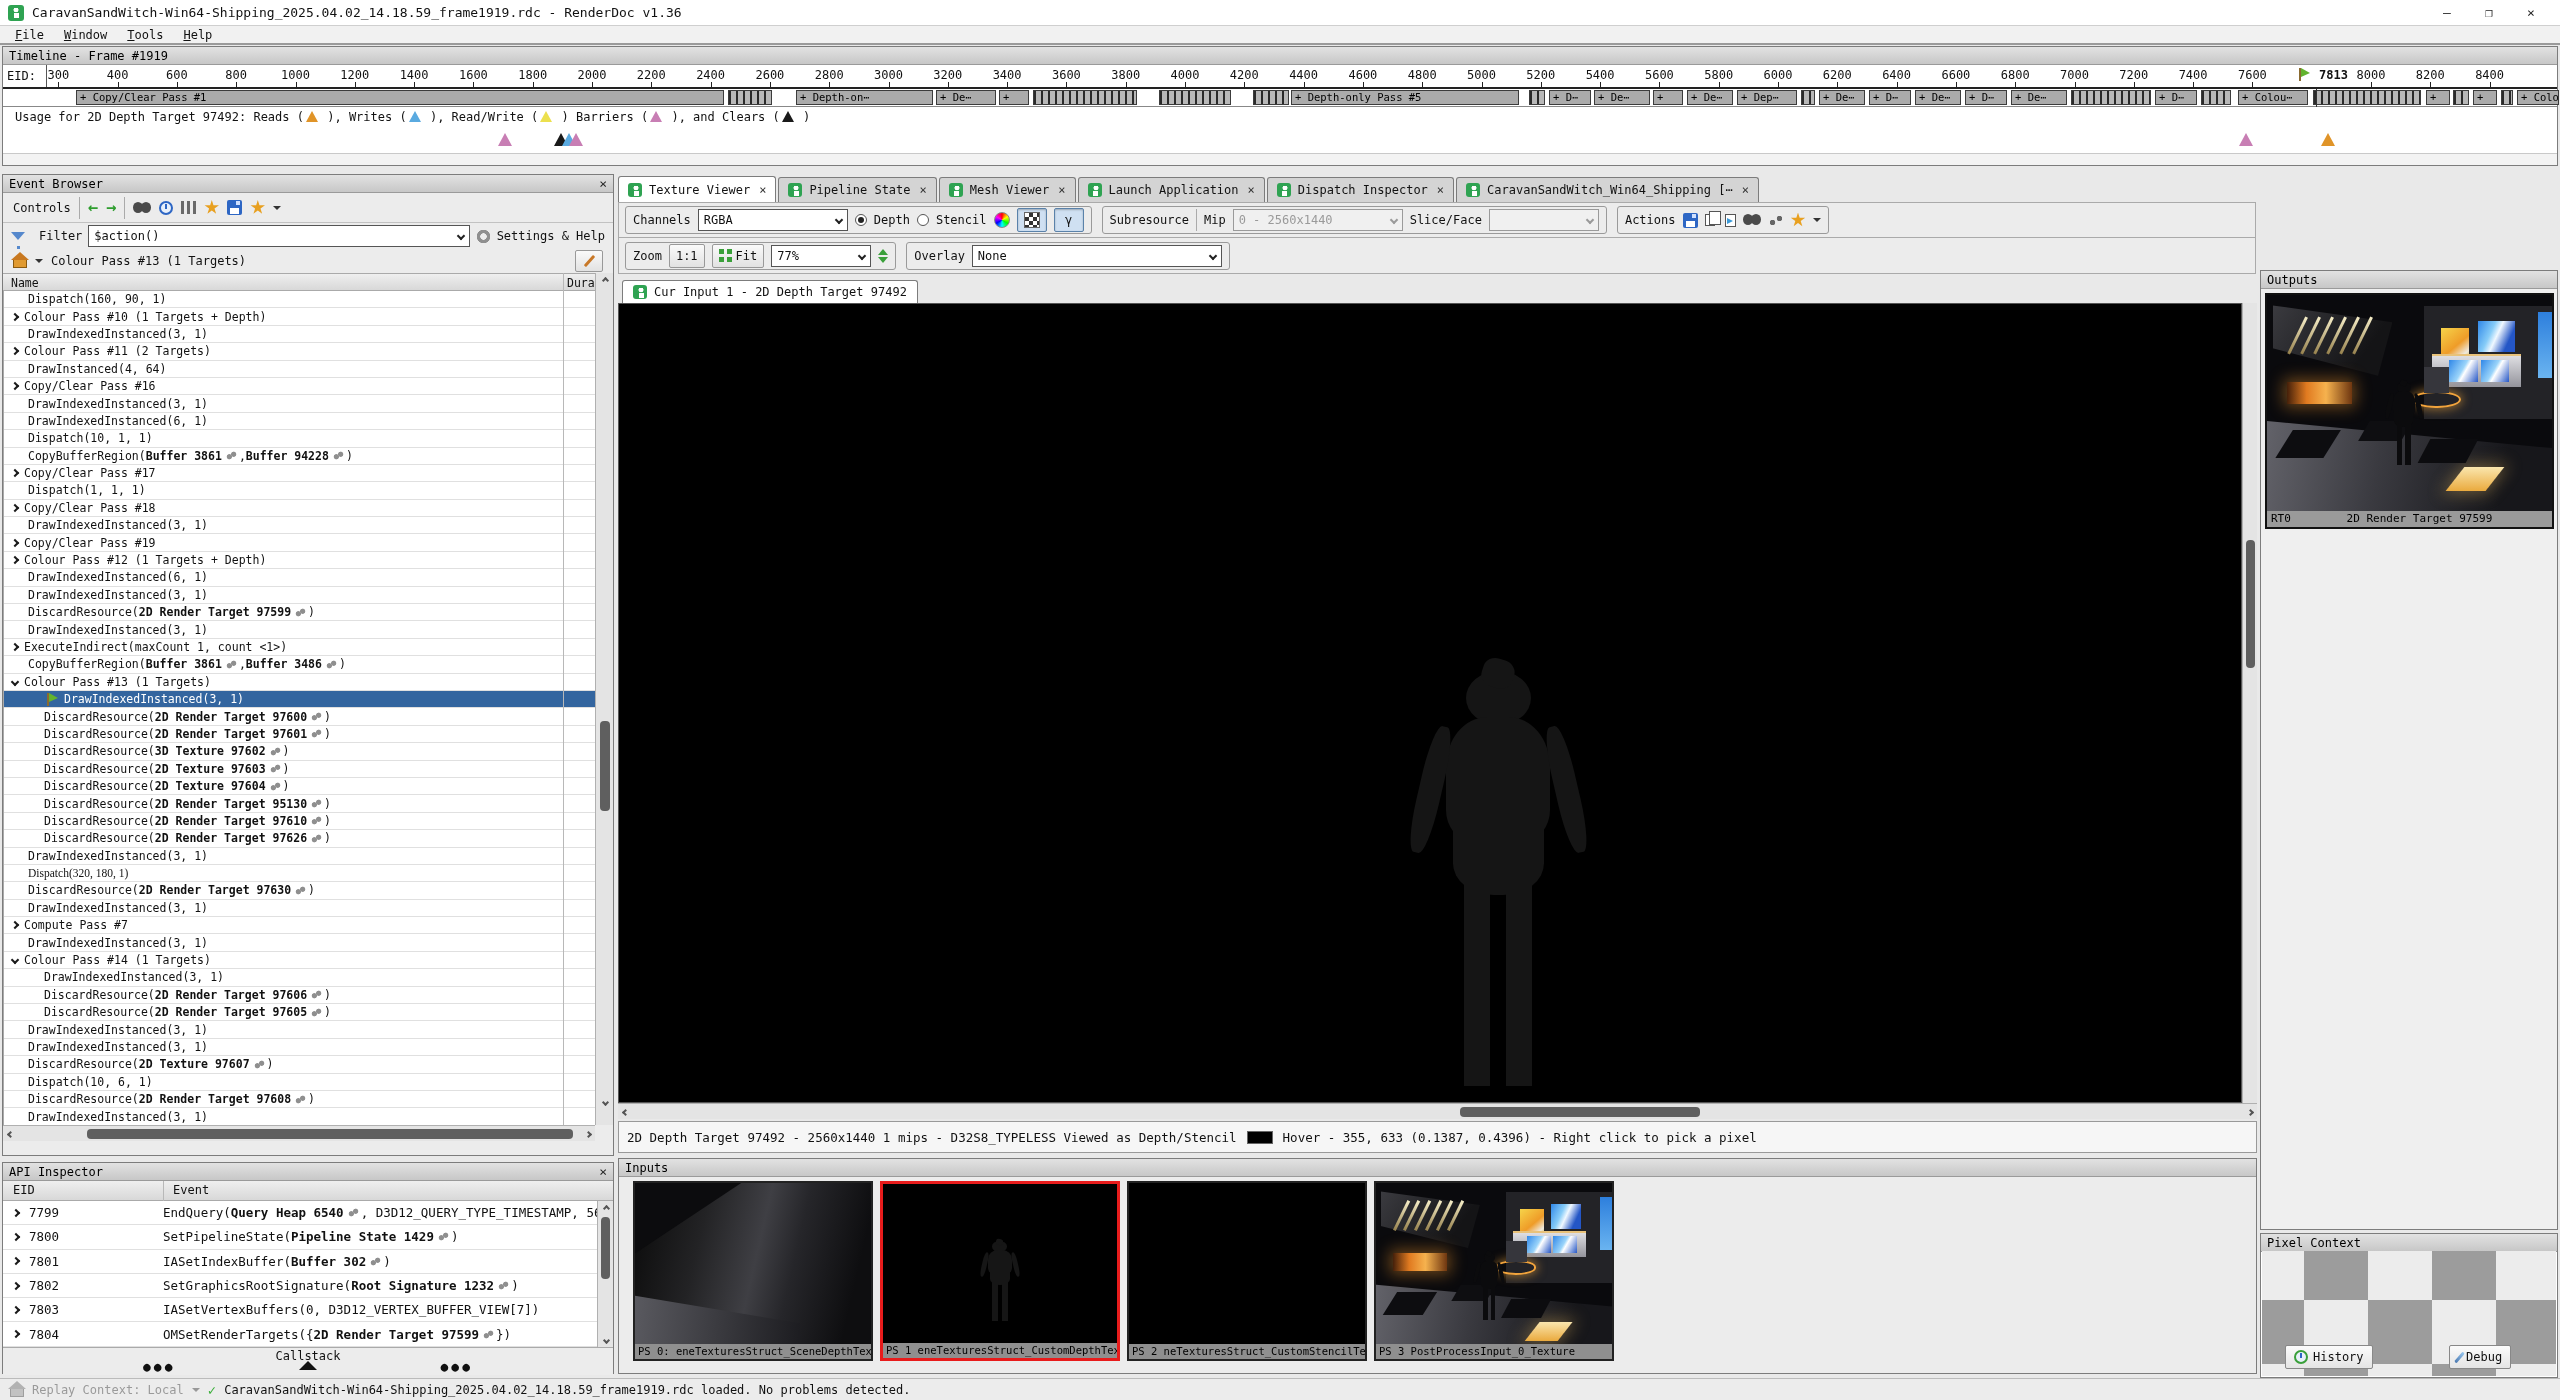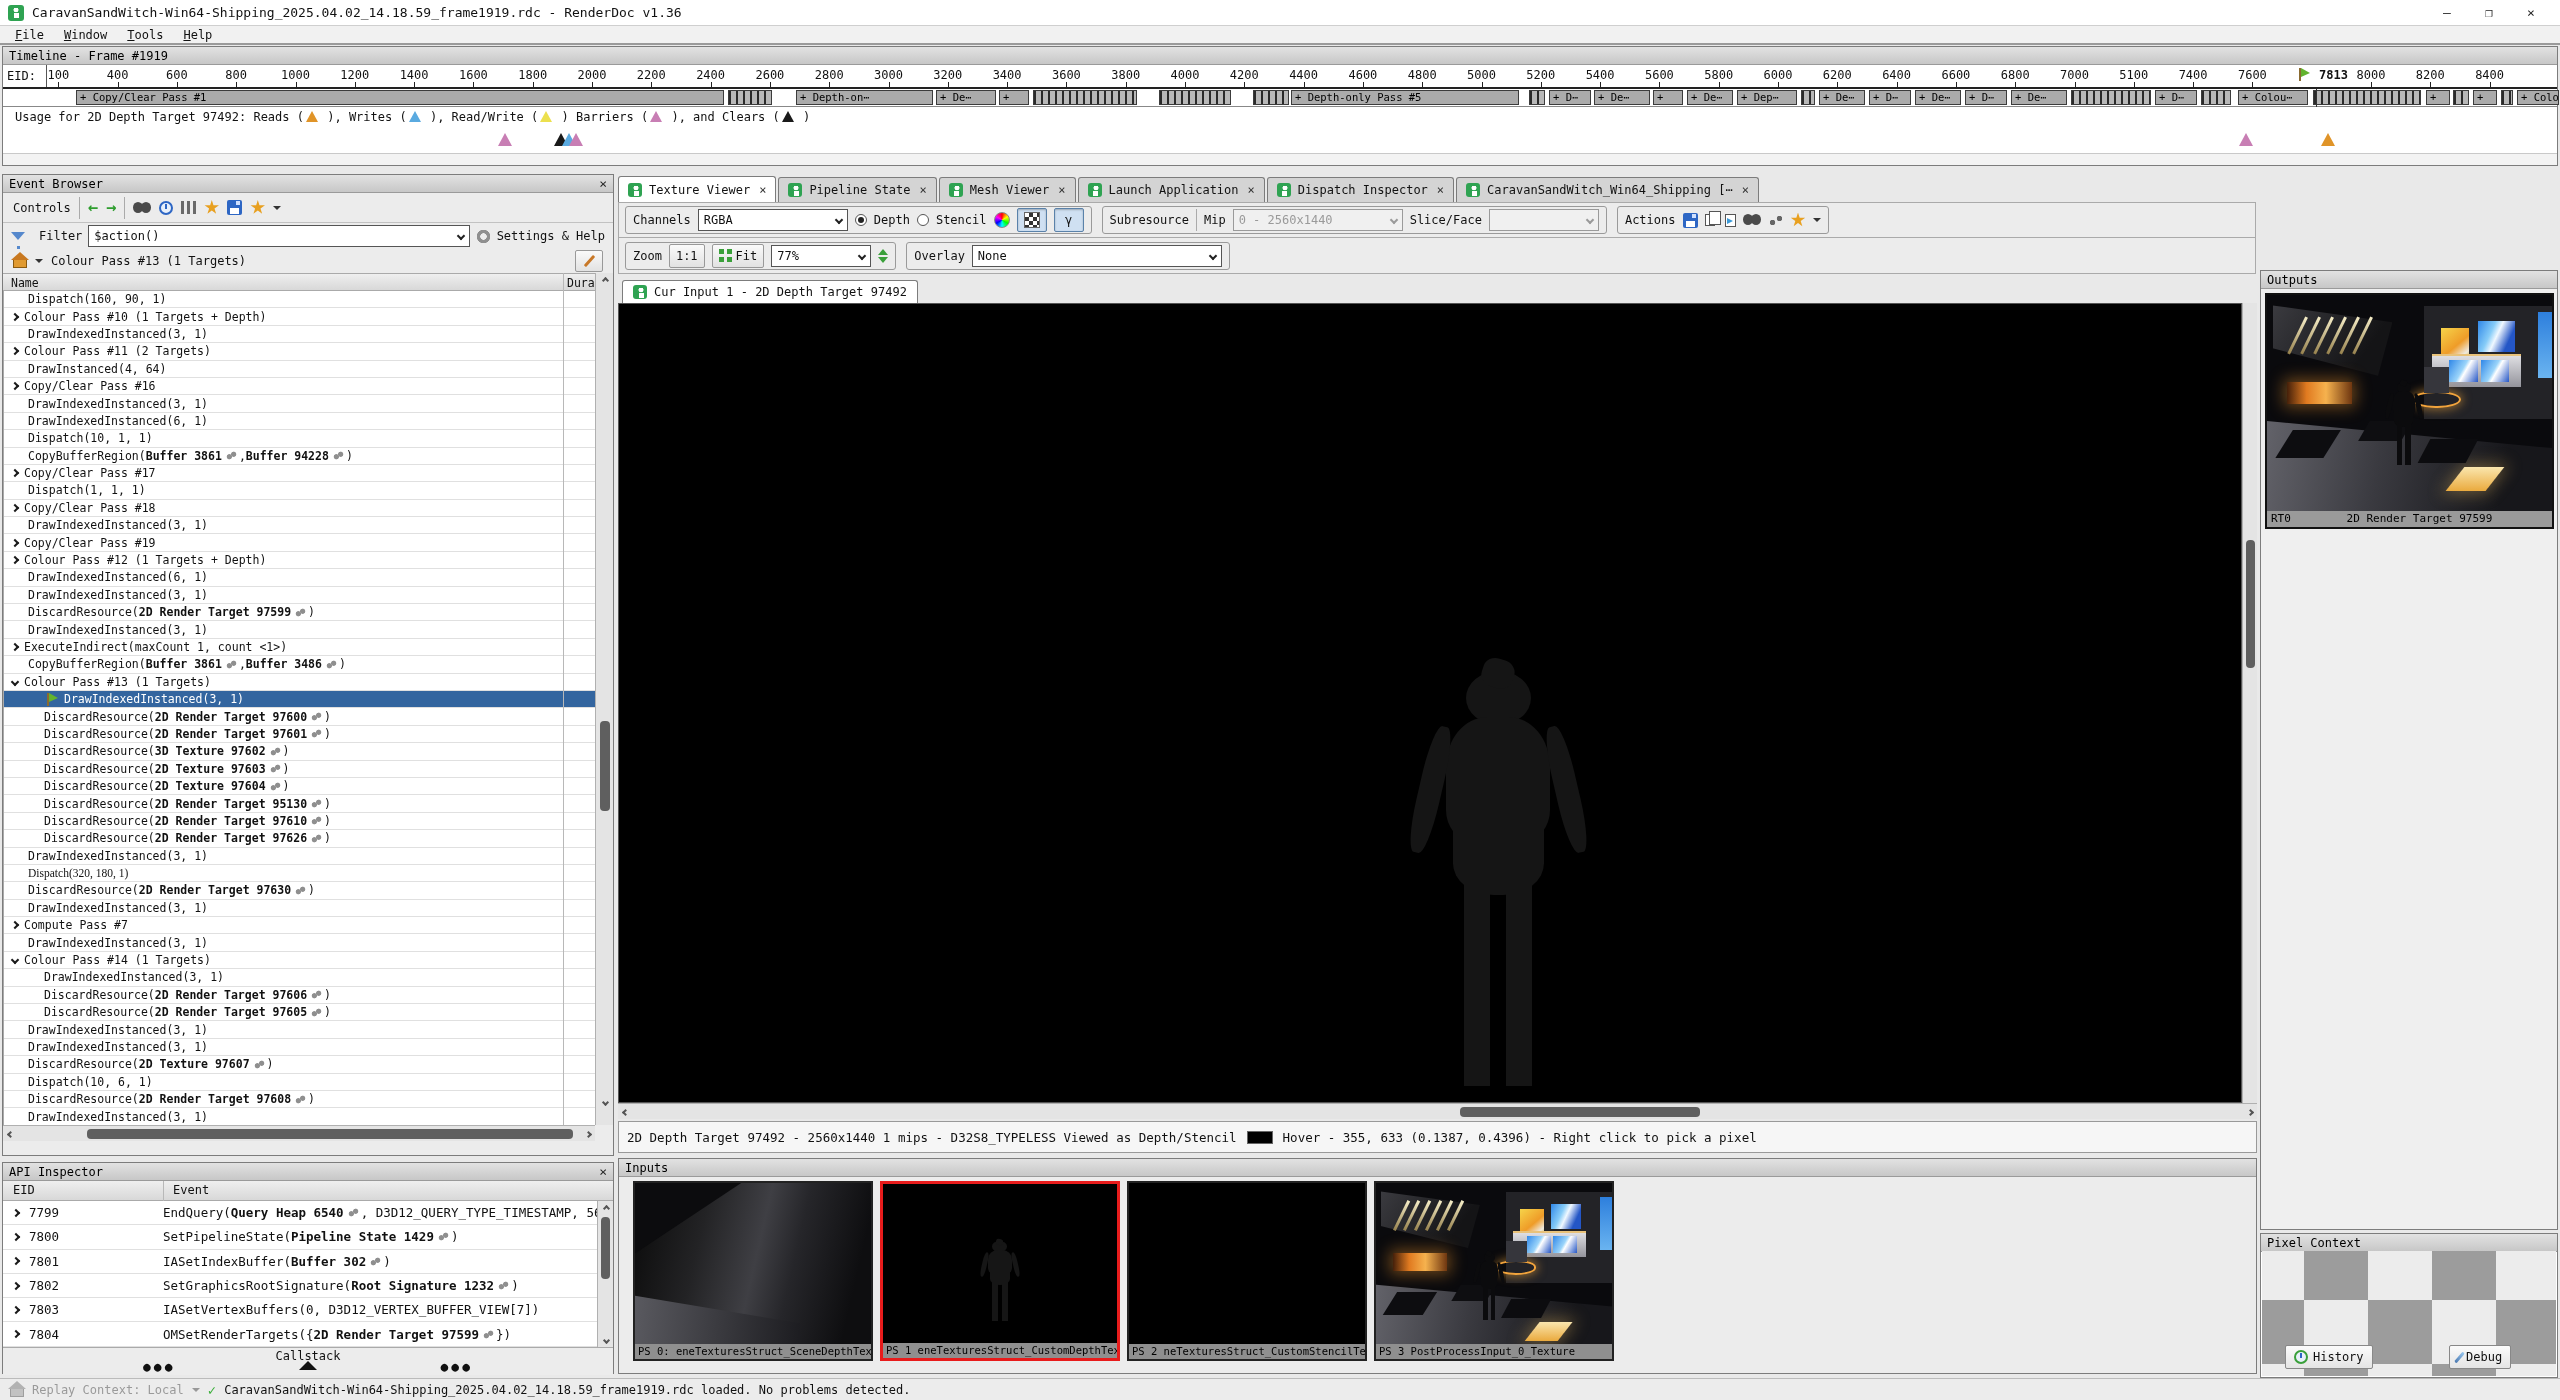--- a/index.html
+++ b/index.html
@@ -190,21 +190,21 @@
       <span class="menu-item"><u>H</u>elp</span>
     </div>
 
   <div id="timeline" class="panel">
     <div class="panel-hdr">
       <span>Timeline - Frame #1919</span>
     </div>
     <div id="ruler-row">
       <div id="eid-label">EID:</div>
       <div id="ruler">
-          <span class="tick" style="left: 11.3px;">100</span>
+          <span class="tick" style="left: 11.3px;">300</span>
           <span class="tickmark" style="left: 11.3px;"></span>
           <span class="tick" style="left: 70.6px;">400</span>
           <span class="tickmark" style="left: 70.6px;"></span>
           <span class="tick" style="left: 129.9px;">600</span>
           <span class="tickmark" style="left: 129.9px;"></span>
           <span class="tick" style="left: 189.2px;">800</span>
           <span class="tickmark" style="left: 189.2px;"></span>
           <span class="tick" style="left: 248.5px;">1000</span>
           <span class="tickmark" style="left: 248.5px;"></span>
           <span class="tick" style="left: 307.8px;">1200</span>
@@ -260,21 +260,21 @@
           <span class="tick" style="left: 1790.3px;">6200</span>
           <span class="tickmark" style="left: 1790.3px;"></span>
           <span class="tick" style="left: 1849.6px;">6400</span>
           <span class="tickmark" style="left: 1849.6px;"></span>
           <span class="tick" style="left: 1908.9px;">6600</span>
           <span class="tickmark" style="left: 1908.9px;"></span>
           <span class="tick" style="left: 1968.2px;">6800</span>
           <span class="tickmark" style="left: 1968.2px;"></span>
           <span class="tick" style="left: 2027.5px;">7000</span>
           <span class="tickmark" style="left: 2027.5px;"></span>
-          <span class="tick" style="left: 2086.8px;">5100</span>
+          <span class="tick" style="left: 2086.8px;">7200</span>
           <span class="tickmark" style="left: 2086.8px;"></span>
           <span class="tick" style="left: 2146.1px;">7400</span>
           <span class="tickmark" style="left: 2146.1px;"></span>
           <span class="tick" style="left: 2205.4px;">7600</span>
           <span class="tickmark" style="left: 2205.4px;"></span>
           <span class="tick" style="left: 2324px;">8000</span>
           <span class="tickmark" style="left: 2324px;"></span>
           <span class="tick" style="left: 2383.3px;">8200</span>
           <span class="tickmark" style="left: 2383.3px;"></span>
           <span class="tick" style="left: 2442.6px;">8400</span>

